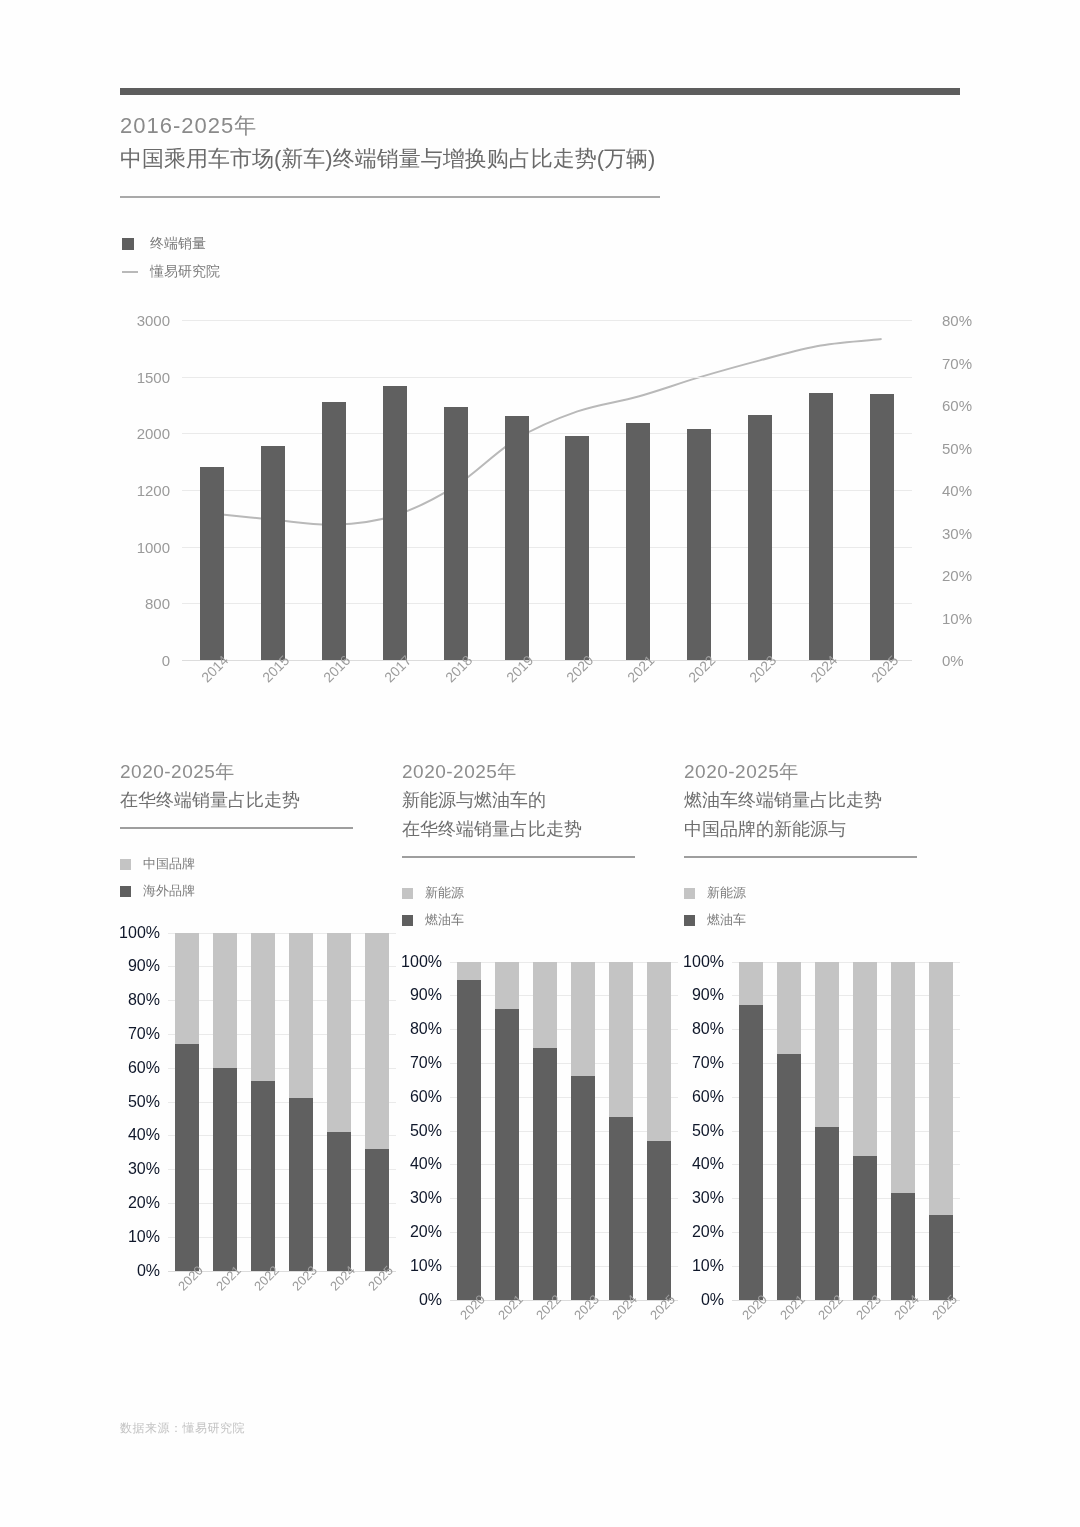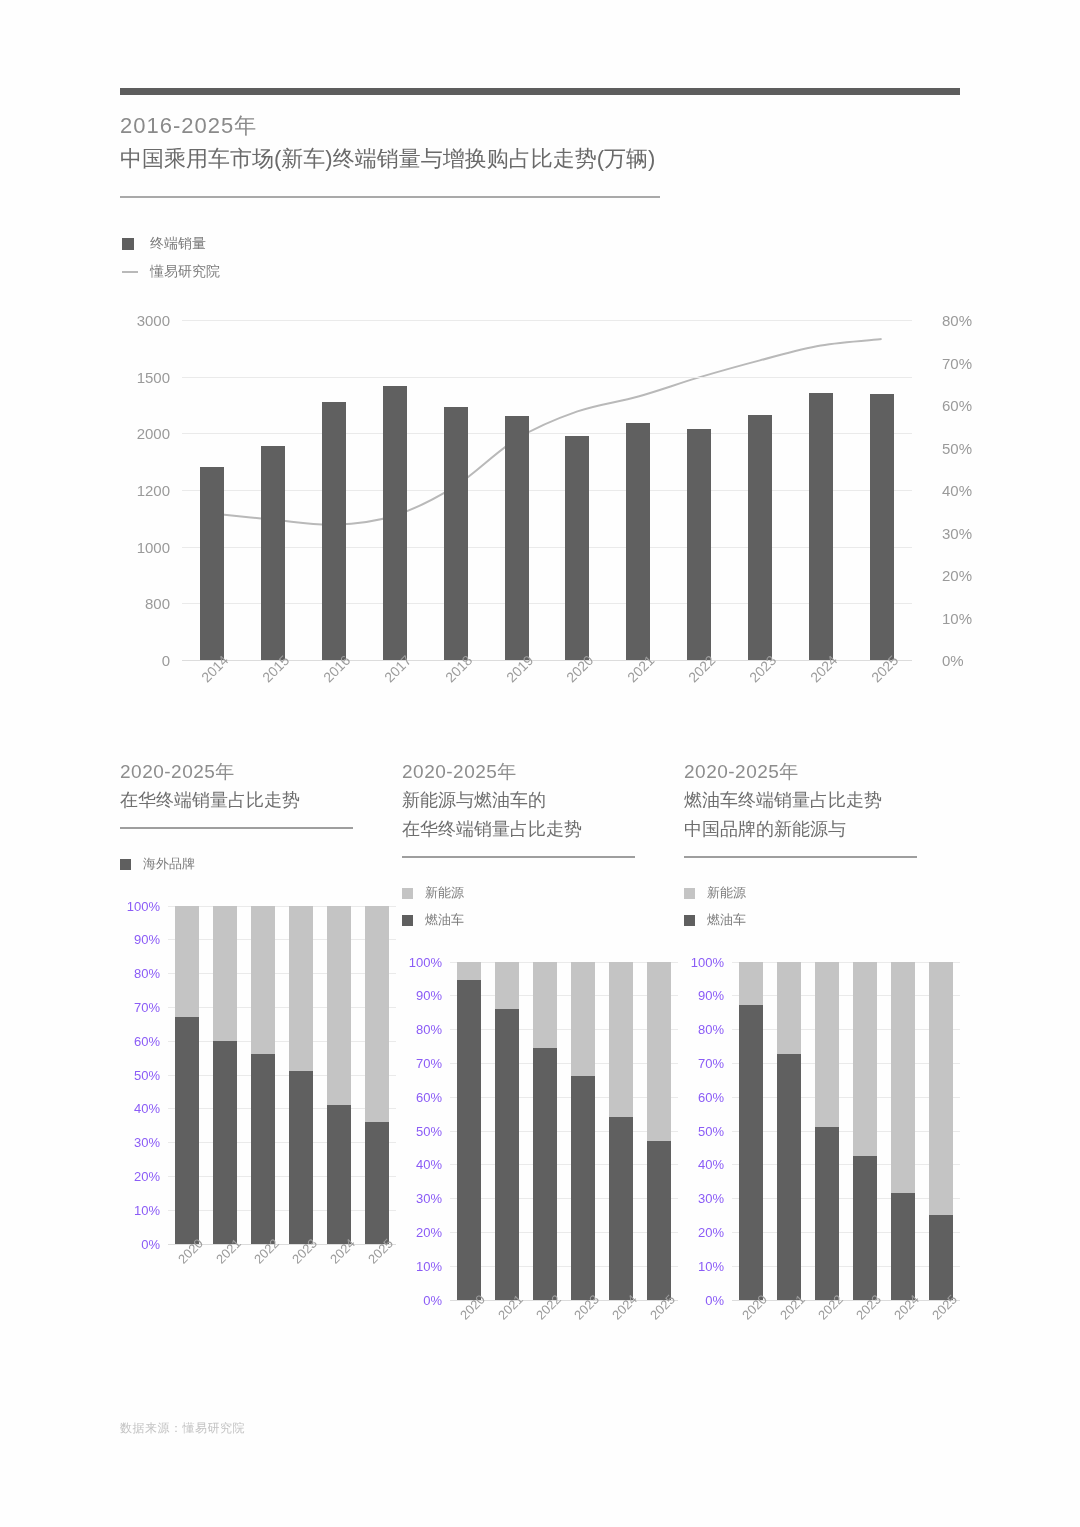--- a/index.html
+++ b/index.html
@@ -198,22 +198,22 @@
     left: 48px;
     top: 6px;
     right: 4px;
     height: 338px;
   }
   .sub-ytick {
     position: absolute;
     right: 100%;
     margin-right: 8px;
     transform: translateY(-50%);
-    font-size: 13px;
-    color: #8b5cf6;
+    font-size: 16px;
+    color: #0f172a;
     white-space: nowrap;
   }
   .sbar {
     position: absolute;
     bottom: 0;
     background: #c4c4c4;
   }
   .sbar .seg-dark {
     position: absolute;
     left: 0;
@@ -320,20 +320,24 @@
         <div class="xlabel" style="left: 685.583px;">2025</div>
       </div>
   </div>
 
   <div class="sub s1">
     <div class="sub-title1">2020-2025年</div>
     <div class="sub-title2">在华终端销量占比走势</div>
     <div class="sub-rule"></div>
     <div class="sub-legend">
       <div class="lg-row">
+        <span class="lg-swatch sw-light"></span>
+        <span class="lg-text">中国品牌</span>
+      </div>
+      <div class="lg-row">
         <span class="lg-swatch sw-dark"></span>
         <span class="lg-text">海外品牌</span>
       </div>
     </div>
     <div class="sub-plotwrap">
       <div class="sub-plot" id="sub-plot-1">
           <div class="gridline axis0" style="top: 338px;"></div>
           <div class="sub-ytick" style="top: 338px;">0%</div>
           <div class="gridline" style="top: 304.2px;"></div>
           <div class="sub-ytick" style="top: 304.2px;">10%</div>

